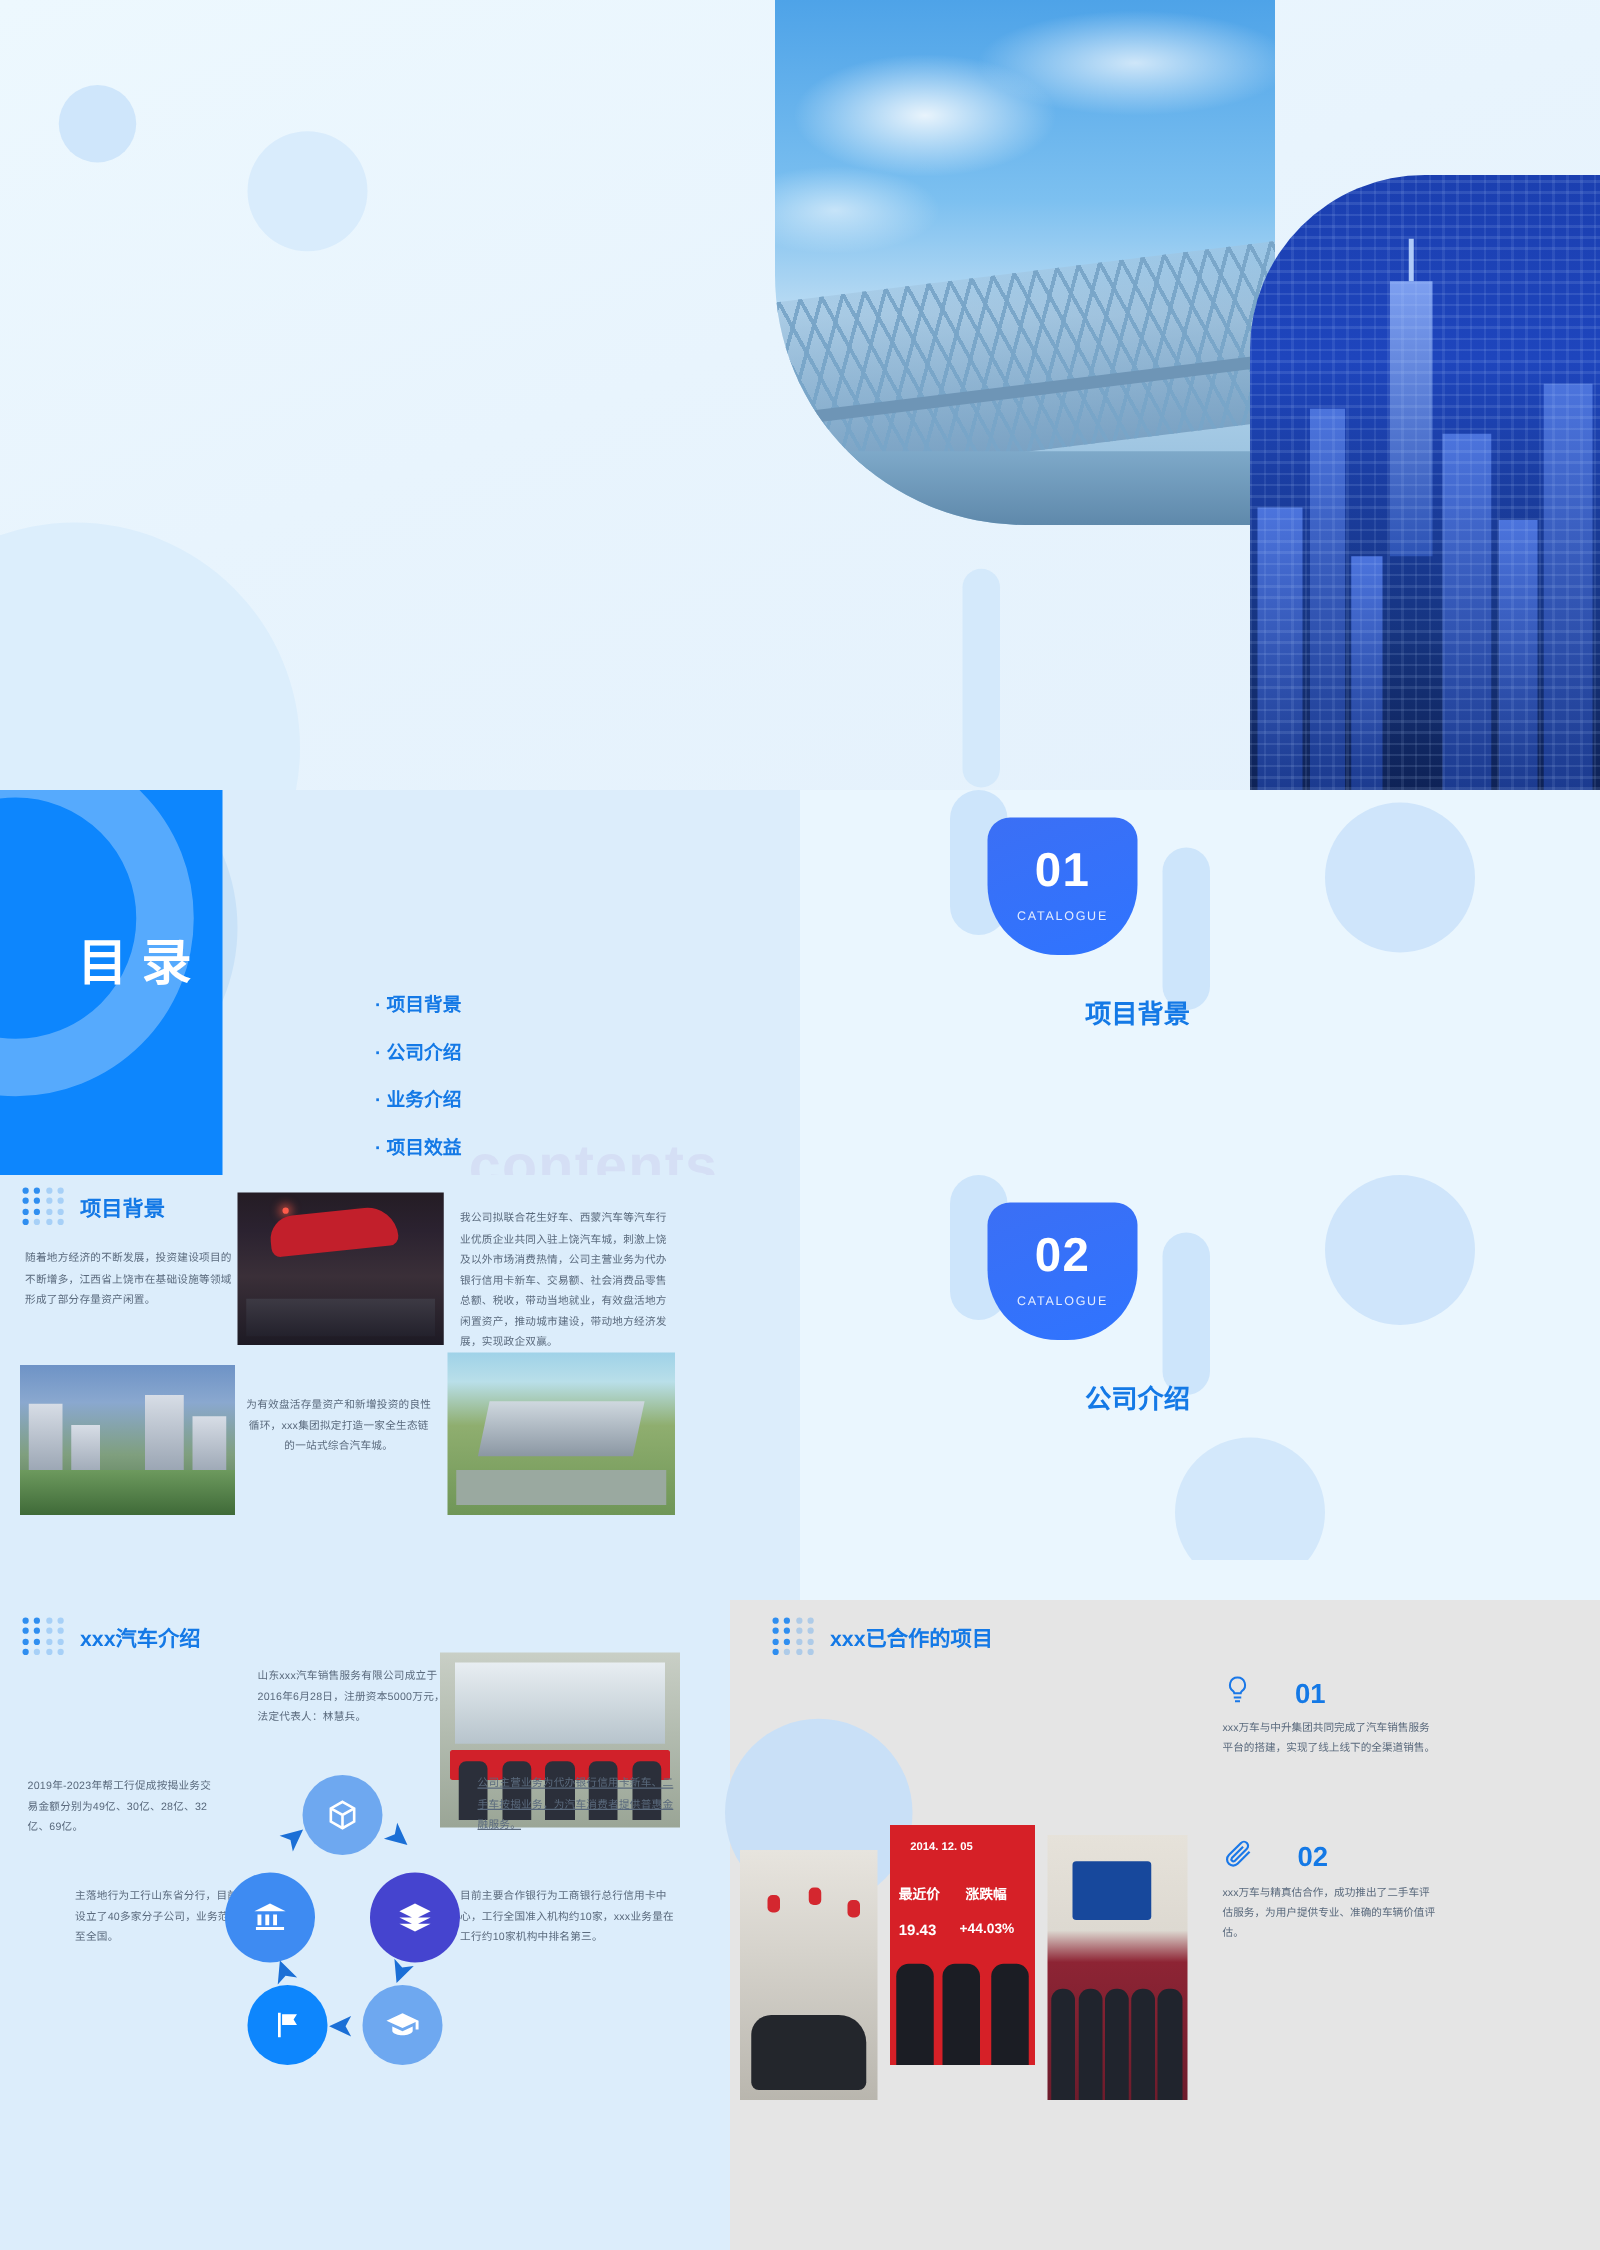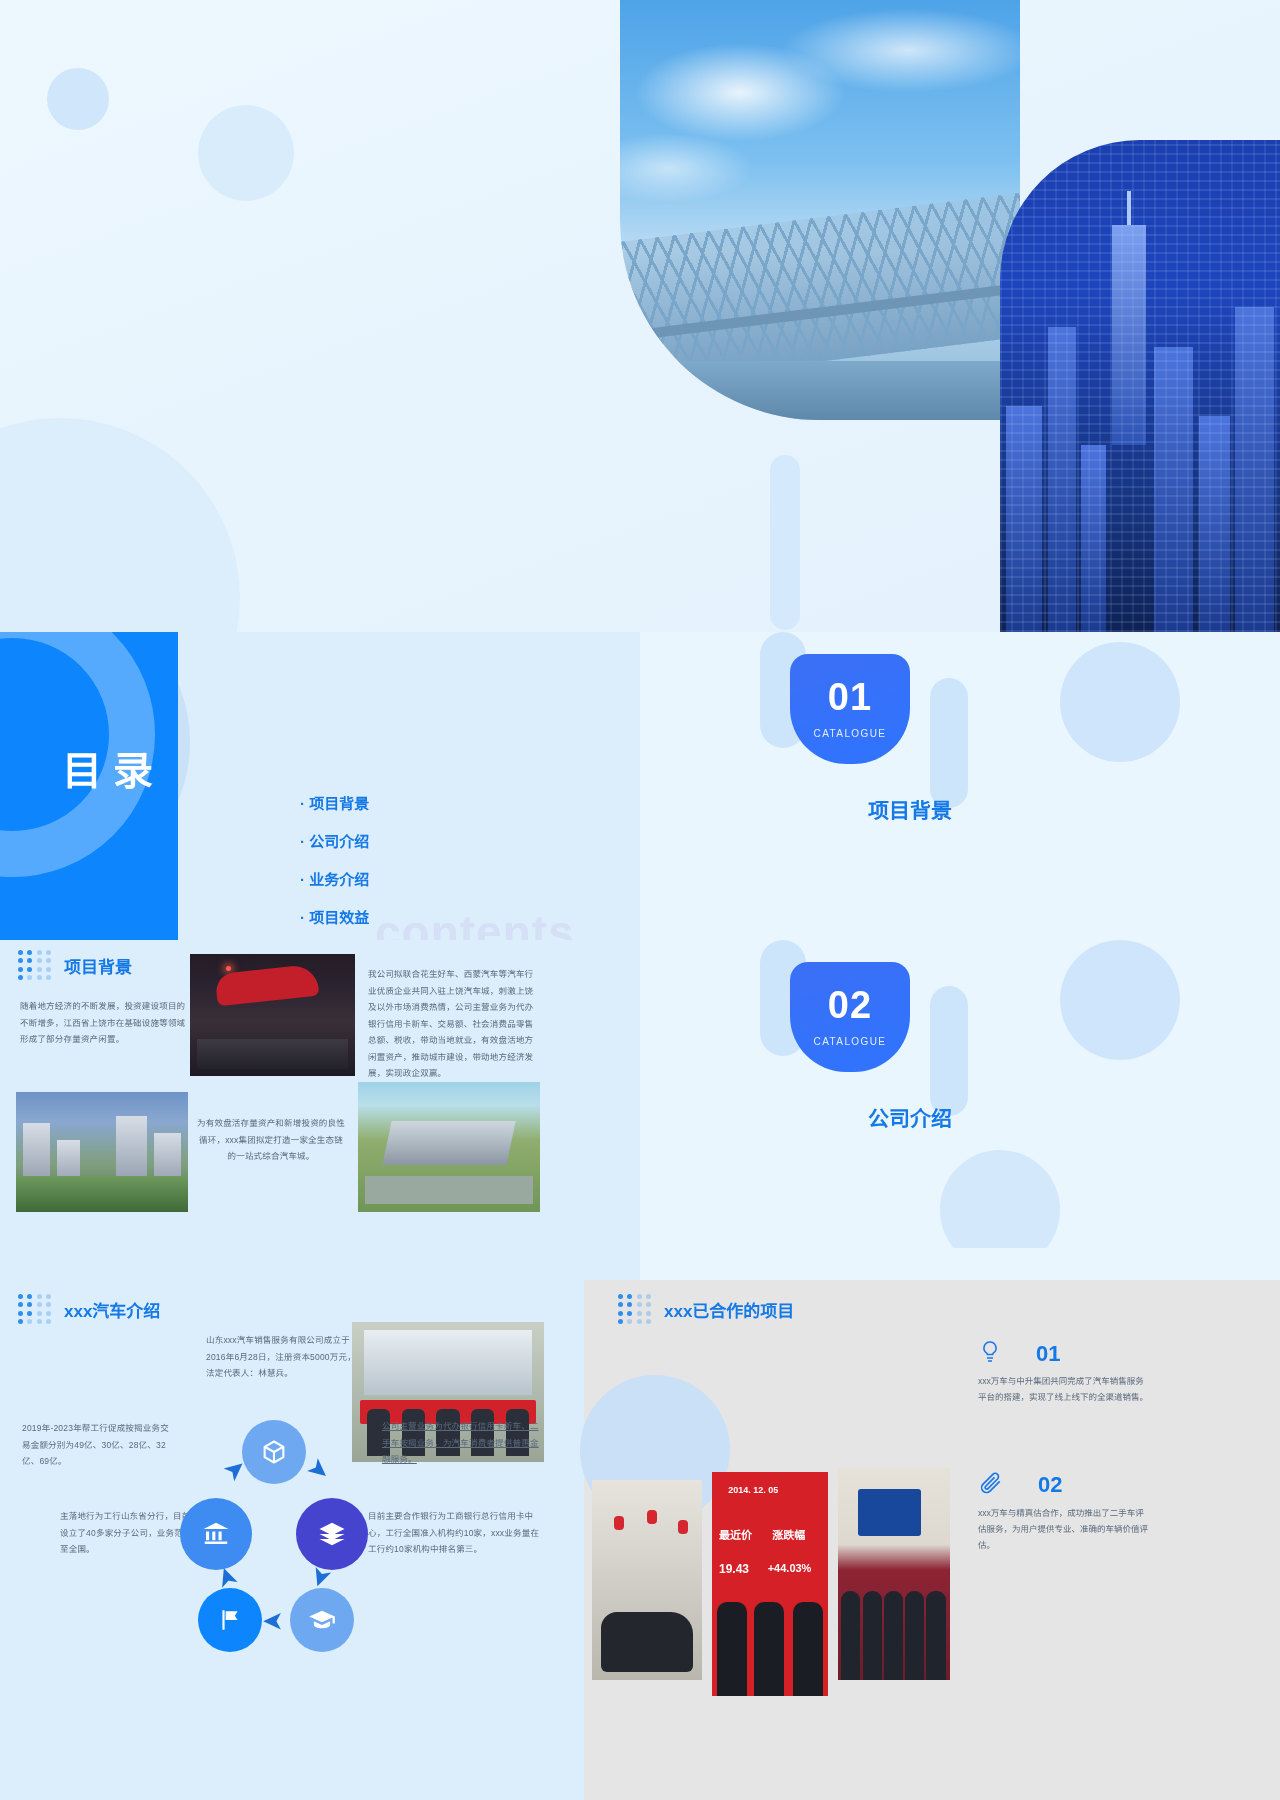--- a/index.html
+++ b/index.html
@@ -397,21 +397,21 @@
       <div class="h">xxx已合作的项目</div>
     </div>
 
     <div class="ph ph-show" style="left:32px;top:200px;width:110px;height:200px;">
       <div class="lant" style="left:20%;top:18%"></div>
       <div class="lant" style="left:50%;top:15%"></div>
       <div class="lant" style="left:78%;top:20%"></div>
       <div class="car2"></div>
     </div>
 
-    <div class="ph ph-stock" style="left:152px;top:192px;width:116px;height:224px;">
+    <div class="ph ph-stock" style="left:152px;top:180px;width:116px;height:192px;">
       <div class="lbl" style="left:14%;top:6%;font-size:9px;">2014. 12. 05</div>
       <div class="lbl" style="left:6%;top:24%;font-size:11px;">最近价</div>
       <div class="lbl" style="left:52%;top:24%;font-size:11px;">涨跌幅</div>
       <div class="lbl" style="left:6%;top:40%;font-size:12px;">19.43</div>
       <div class="lbl" style="left:48%;top:40%;font-size:11px;">+44.03%</div>
       <div class="ppl" style="left:4%"></div>
       <div class="ppl" style="left:36%"></div>
       <div class="ppl" style="left:70%"></div>
     </div>
 

